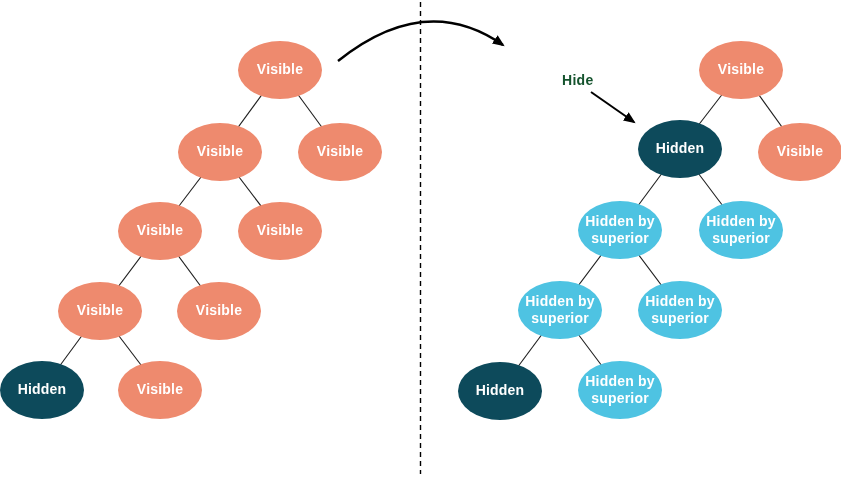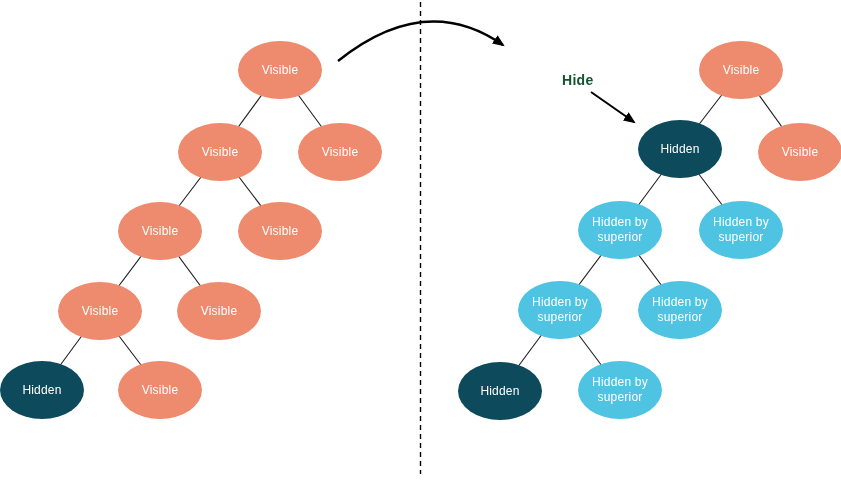--- a/index.html
+++ b/index.html
@@ -34,22 +34,22 @@
   .node {
     position: absolute;
     width: 84px;
     height: 58px;
     border-radius: 50%;
     display: flex;
     align-items: center;
     justify-content: center;
     text-align: center;
     color: #ffffff;
-    font-size: 12px;
-    font-weight: 400;
+    font-size: 14px;
+    font-weight: 700;
     line-height: 1.25;
     letter-spacing: 0.2px;
     padding: 2px;
     box-sizing: border-box;
   }
   .annotation-label {
     position: absolute;
     left: 562px;
     top: 72px;
     z-index: 4;

